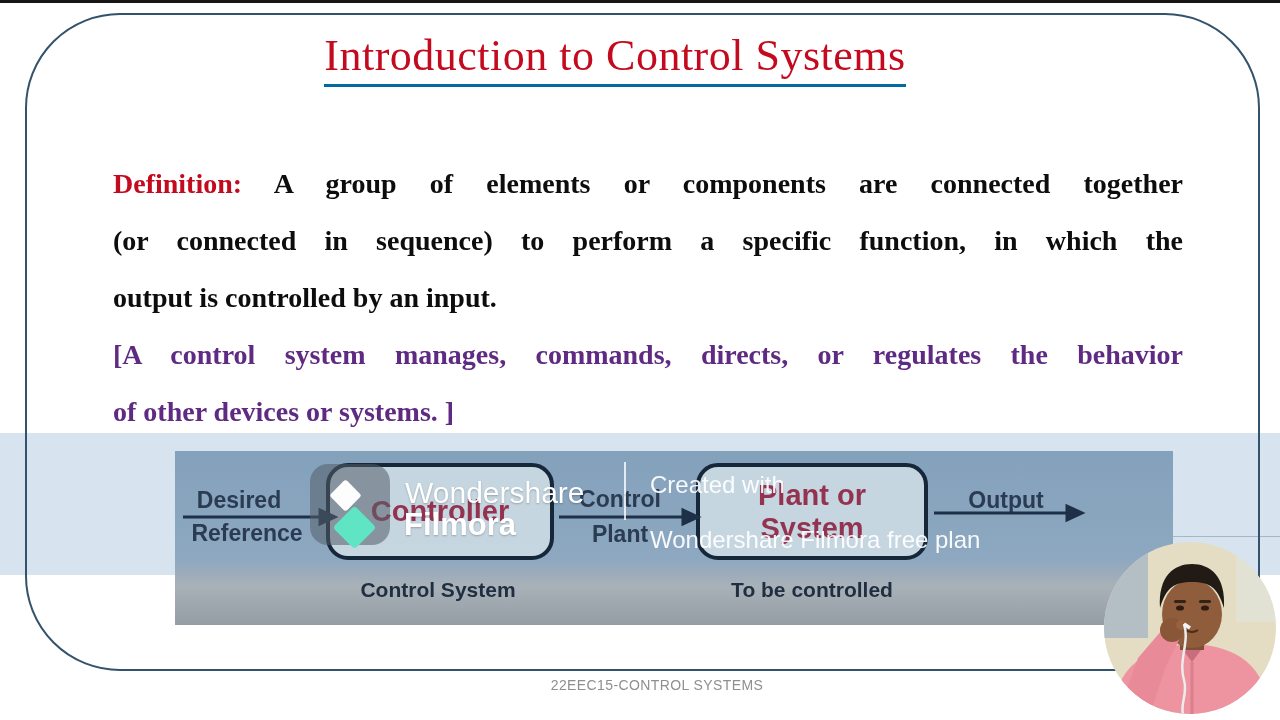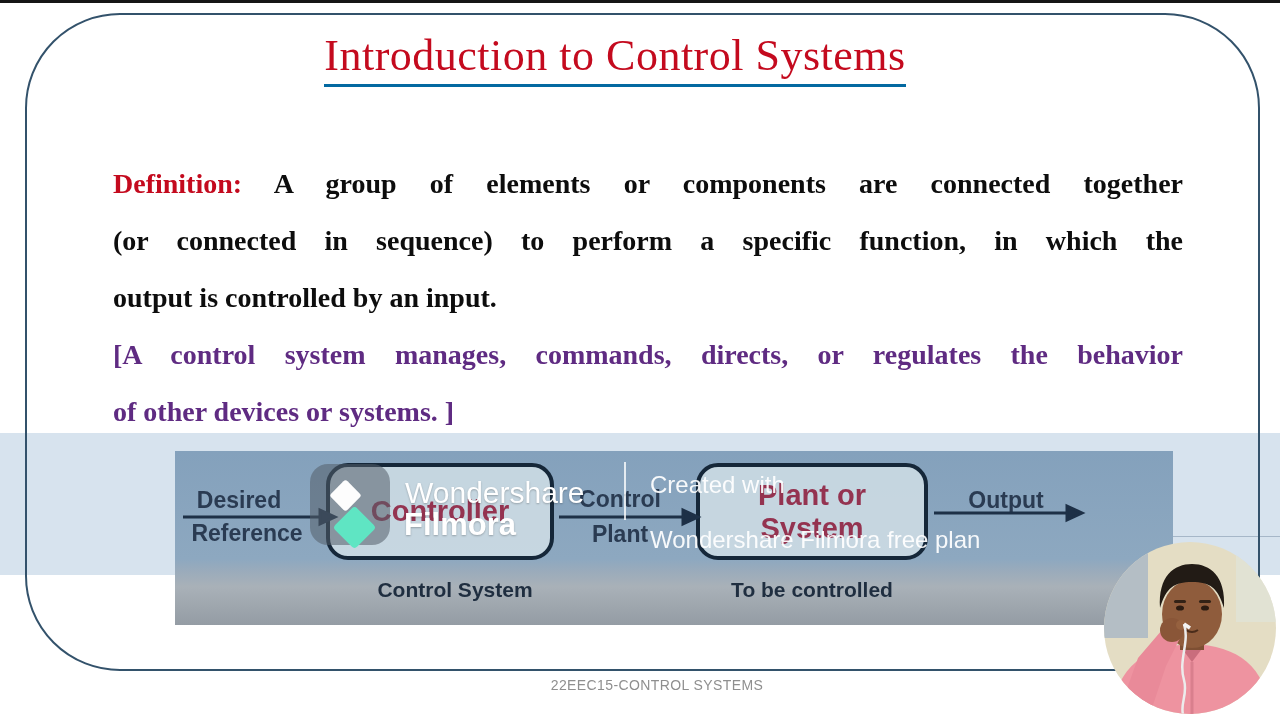--- a/index.html
+++ b/index.html
@@ -129,21 +129,21 @@
       <div>System</div>
     </div>
   </div>
 </div>
 
 <div class="abs dlabel" style="left:181px;top:487px;width:116px;">Desired</div>
 <div class="abs dlabel" style="left:175px;top:520px;width:128px;margin-left:8px;">Reference</div>
 <div class="abs dlabel" style="left:574px;top:486px;width:92px;">Control</div>
 <div class="abs dlabel" style="left:574px;top:521px;width:92px;">Plant</div>
 <div class="abs dlabel" style="left:950px;top:487px;width:112px;">Output</div>
-<div class="abs dcaption" style="left:344px;top:578px;width:222px;">Control System</div>
+<div class="abs dcaption" style="left:327px;top:578px;width:222px;">Control System</div>
 <div class="abs dcaption" style="left:701px;top:578px;width:222px;">To be controlled</div>
 
 <svg class="abs arrows" viewBox="0 0 1280 720">
   <g stroke="#1d3047" stroke-width="3" fill="#1d3047">
     <line x1="183" y1="517" x2="321" y2="517"></line>
     <polygon points="320,510 335,517 320,524"></polygon>
     <line x1="559" y1="517" x2="684" y2="517"></line>
     <polygon points="683,510 698,517 683,524"></polygon>
     <line x1="934" y1="513" x2="1068" y2="513"></line>
     <polygon points="1067,506 1082,513 1067,520"></polygon>

